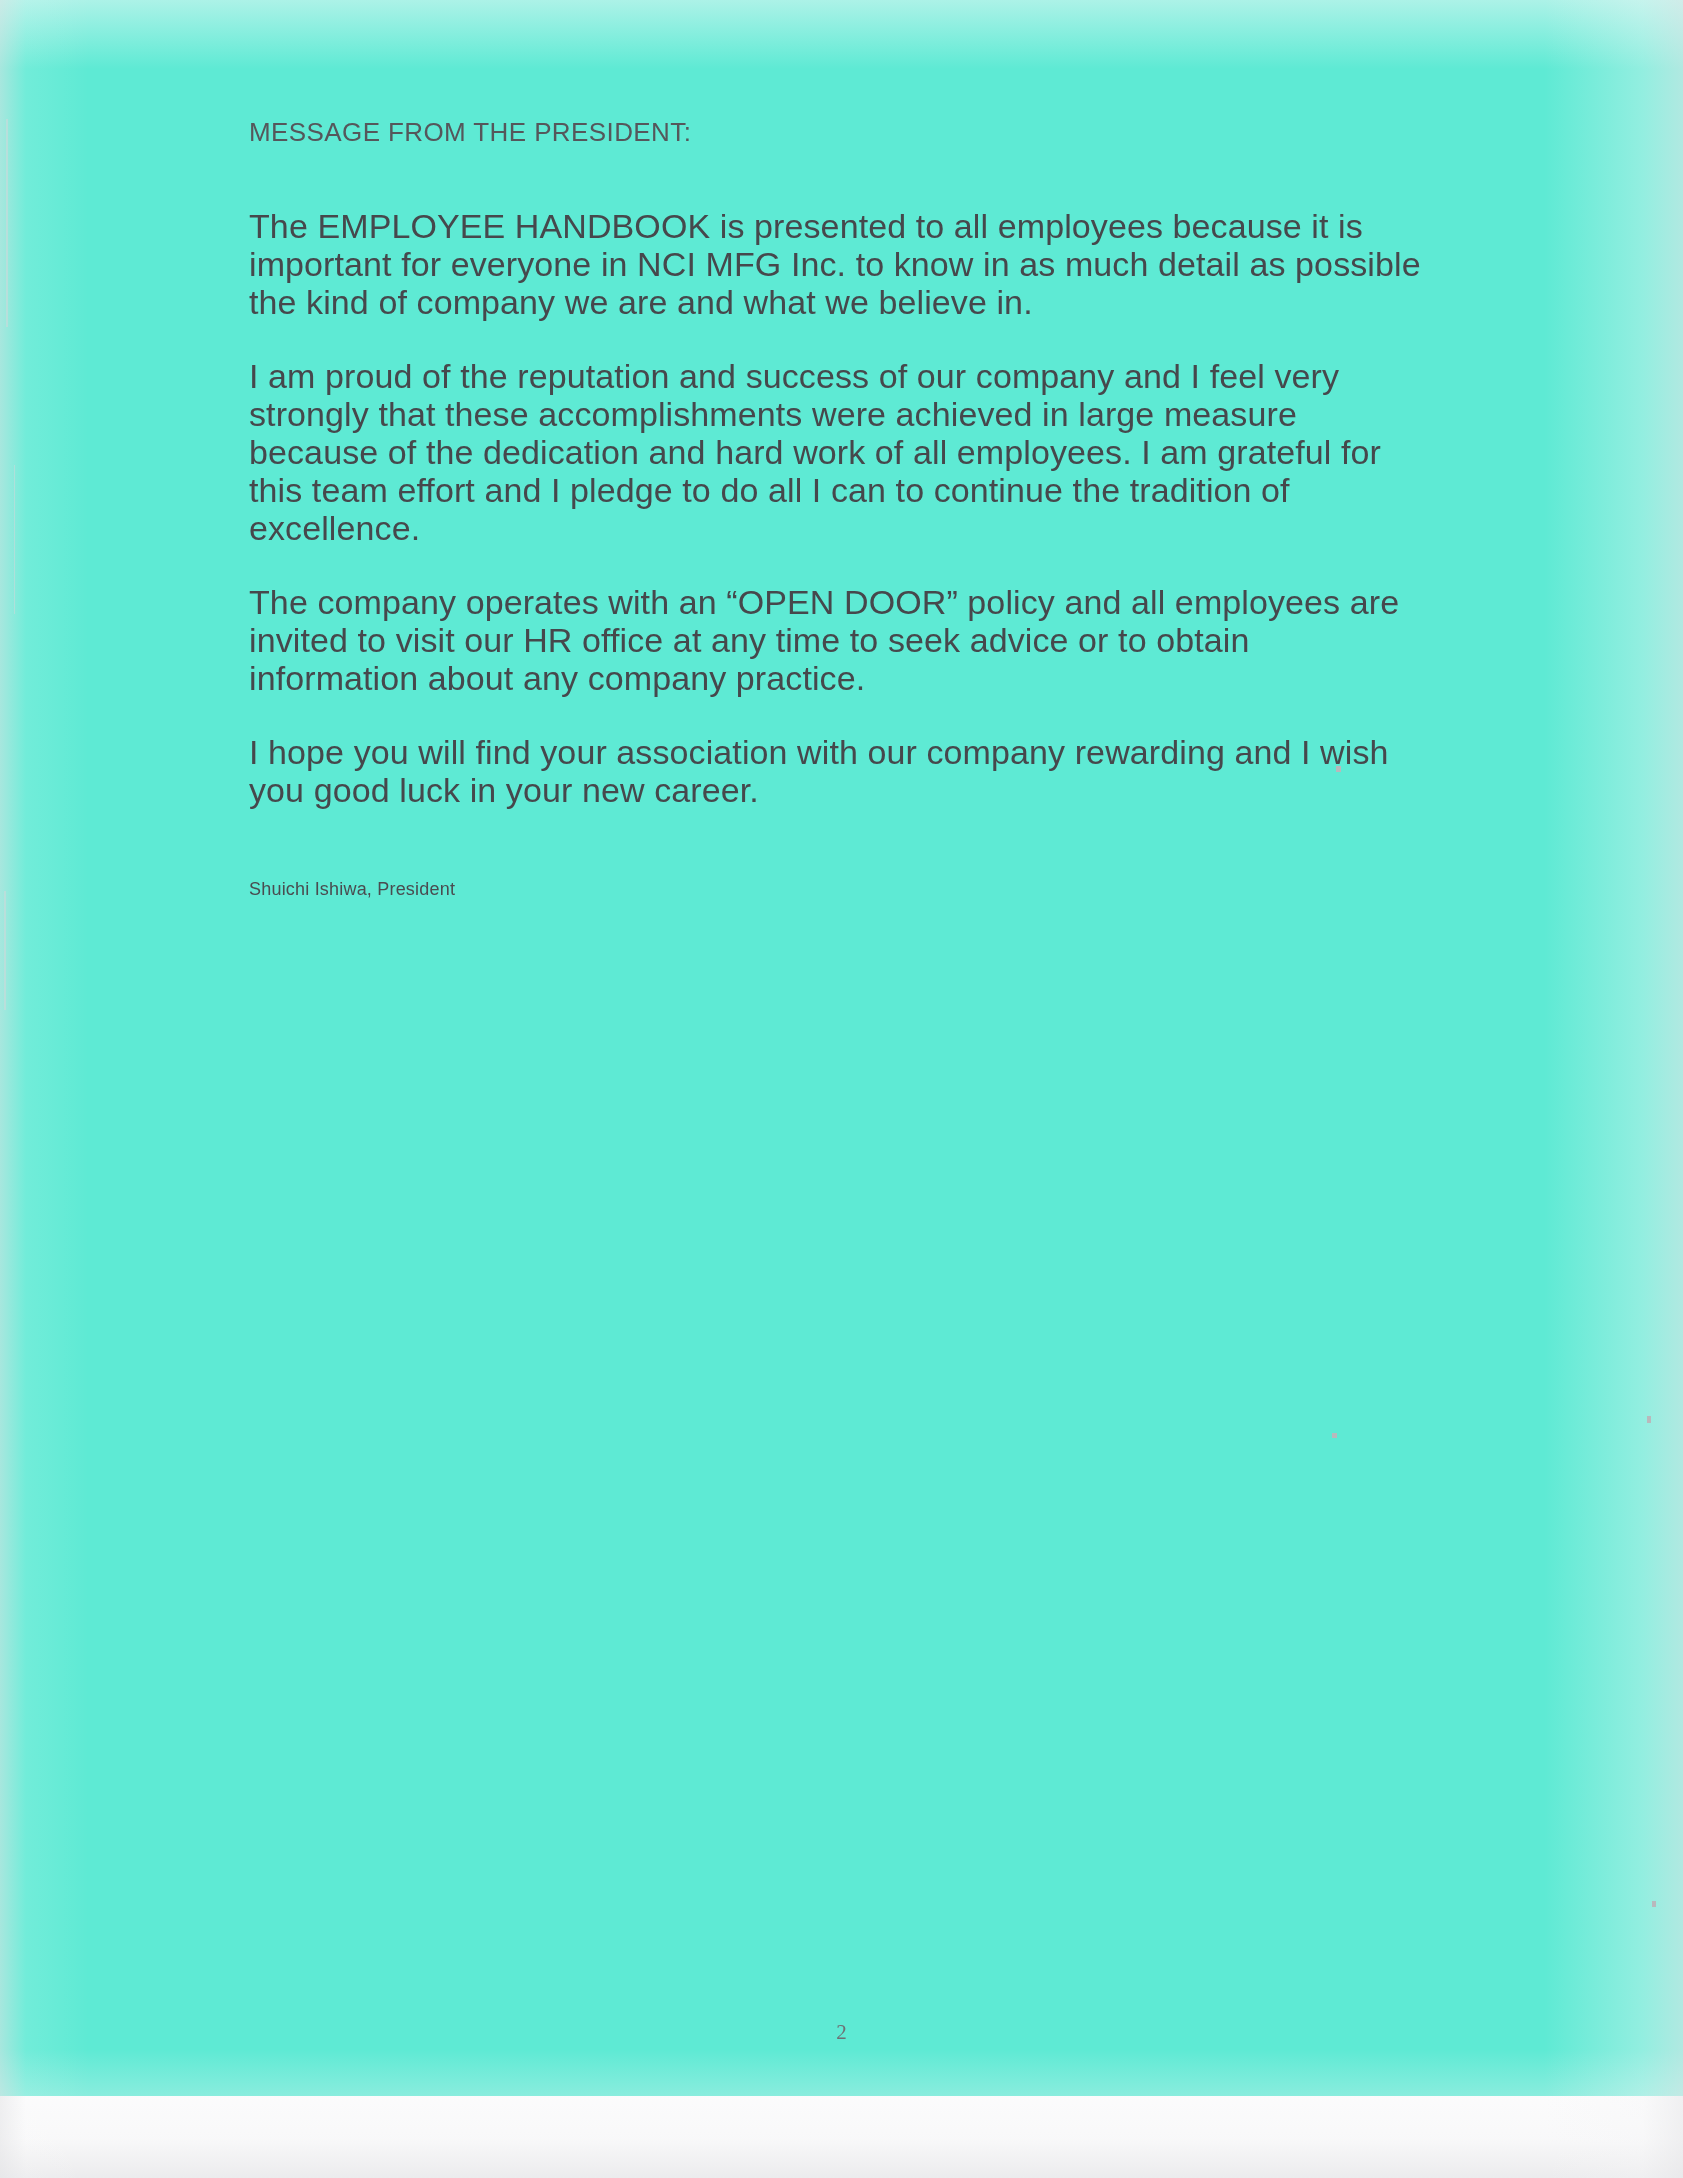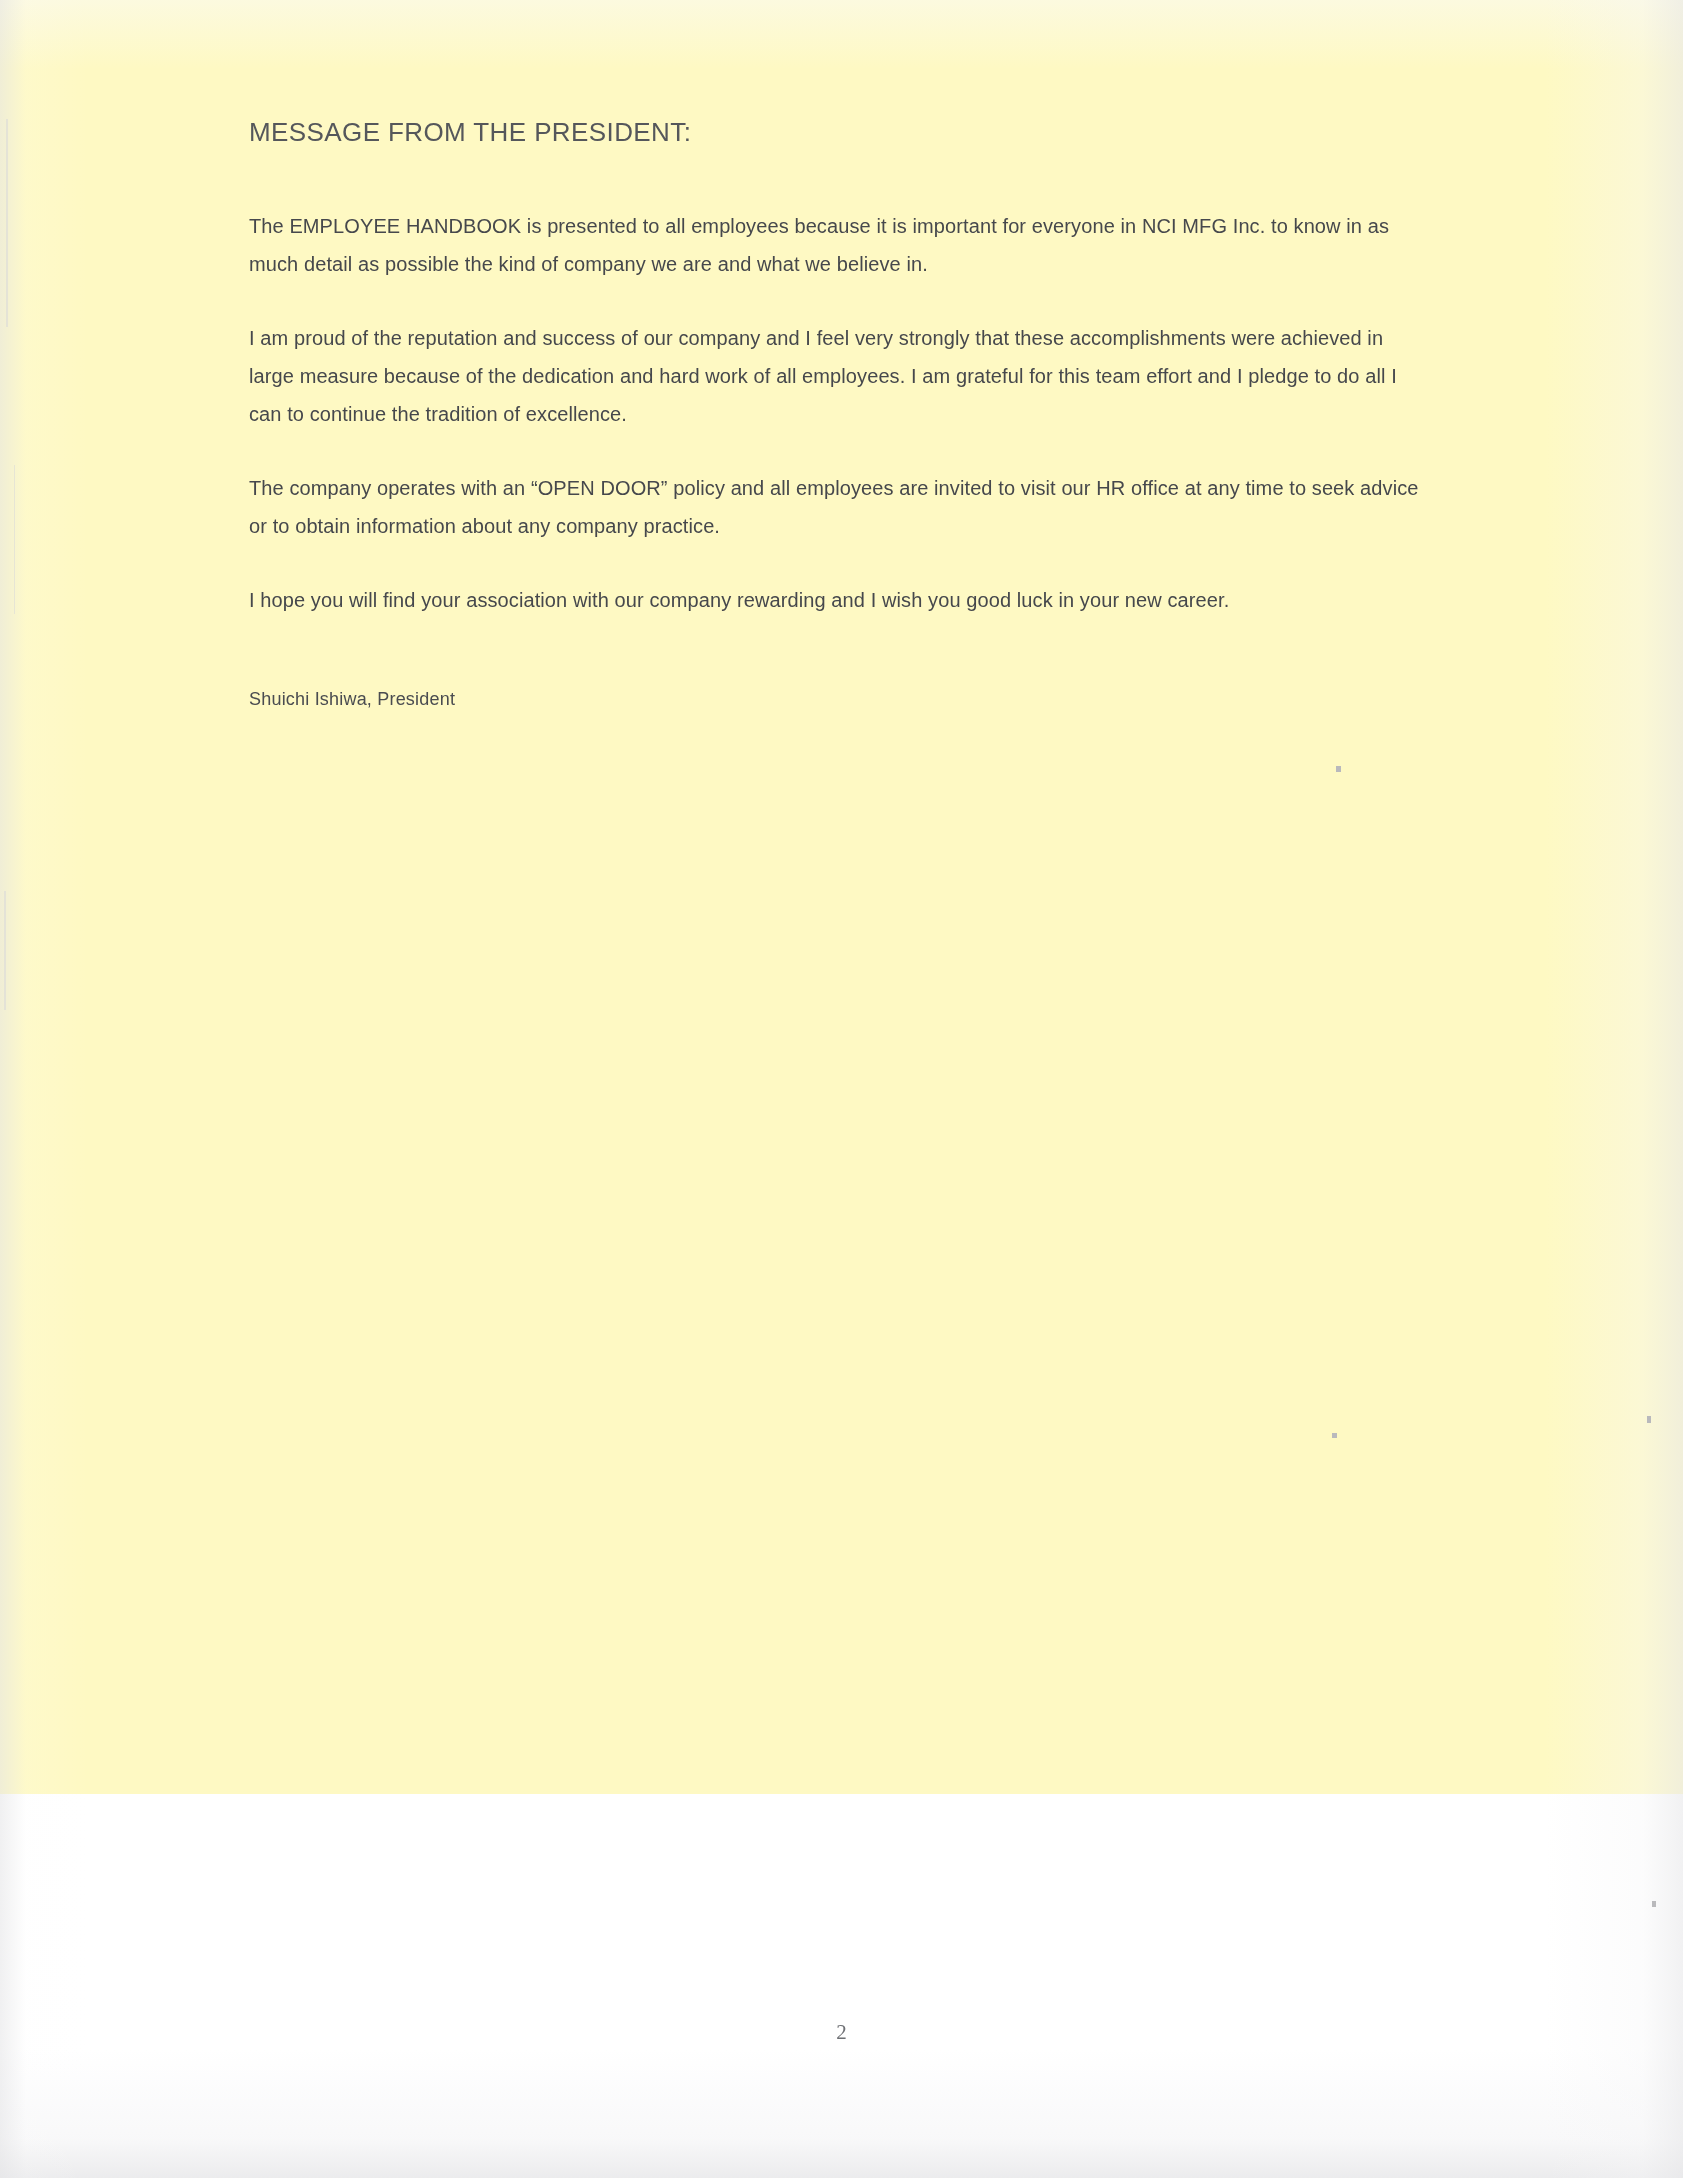--- a/index.html
+++ b/index.html
@@ -16,22 +16,22 @@
     font-family: "Liberation Sans", sans-serif;
     -webkit-font-smoothing: antialiased;
   }
 
   
   #scan-page {
     position: absolute;
     left: 0;
     top: 0;
     width: 1683px;
-    height: 1794px;
-    background: #fef9c3;
+    height: 2096px;
+    background: #5eead4;
     text-decoration: underline;
   }
 
   
   #scan-shading {
     position: absolute;
     left: 0; top: 0;
     width: 1683px; height: 2178px;
     pointer-events: none;
     background:
@@ -75,21 +75,21 @@
   .heading {
     font-size: 26px;
     letter-spacing: 0.4px;
     color: #55575b;
     margin: 0 0 59px 0;
     font-weight: 400;
     white-space: nowrap;
   }
 
   .para {
-    font-size: 20px;
+    font-size: 34px;
     line-height: 38px;
     color: #46484c;
     margin: 0 0 36px 0;
     font-weight: 400;
     letter-spacing: 0.1px;
   }
 
   .para:last-child { margin-bottom: 0; }
 
   .signature {

